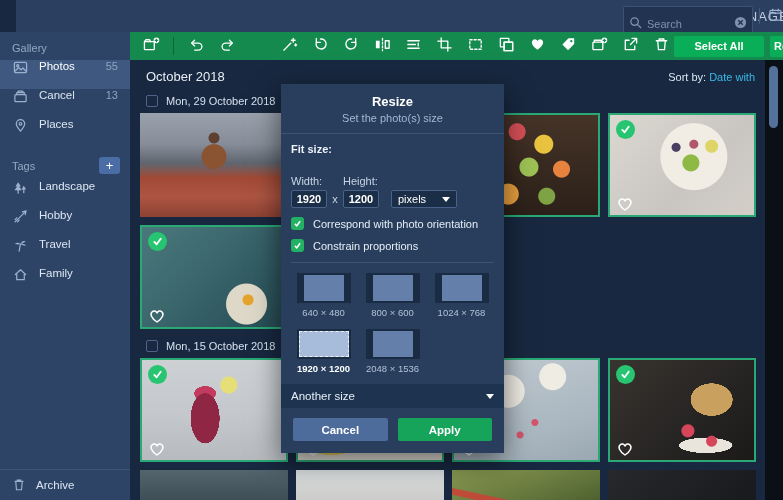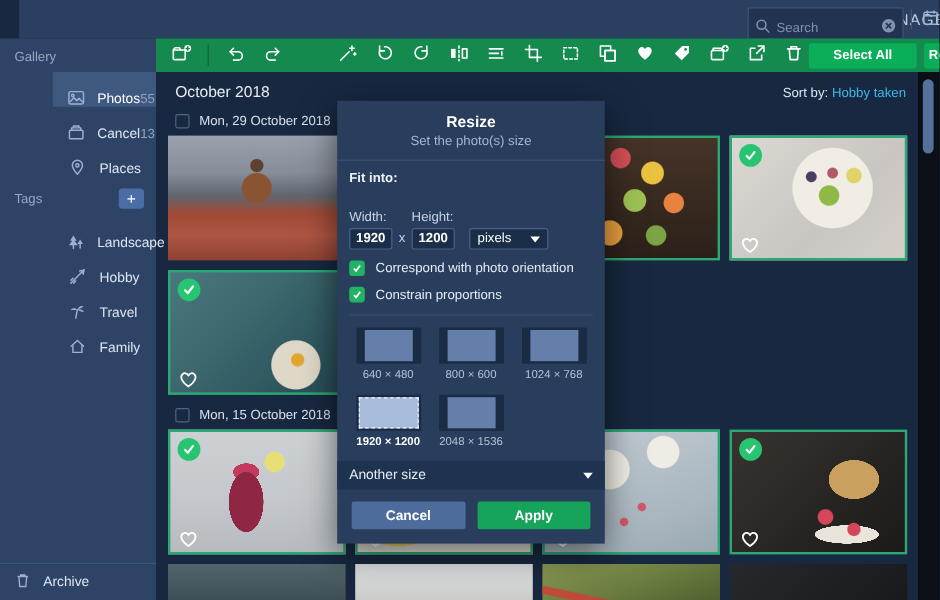--- a/index.html
+++ b/index.html
@@ -15,21 +15,21 @@
   .logo b { color:#ffffff; font-weight:bold; }
   .search-box { position:absolute; right:46px; top:6px; width:130px; height:36px; background:#213350; border:1px solid #3c5375; border-radius:2px; display:flex; align-items:center; padding:0 5px; }
   .search-box input { flex:1; min-width:0; background:transparent; border:none; outline:none; color:#cdd8e6; font-size:11px; font-family:"Liberation Sans",sans-serif; margin:0 5px; }
   .search-box input::placeholder { color:#7e92ad; }
   .tb-vsep { position:absolute; right:39px; top:8px; width:1px; height:16px; background:#44597b; }
   .calendar-btn { position:absolute; right:14px; top:6px; width:20px; height:20px; background:transparent; border:none; cursor:pointer; display:flex; align-items:center; justify-content:center; }
   
   .sidebar { position:absolute; top:32px; left:0; width:130px; height:468px; background:#2d4466; }
   .side-header { display:flex; align-items:center; padding:10px 10px 6px 12px; font-size:11px; color:#96a8c3; }
   .side-header .plus-btn { margin-left:auto; width:21px; height:17px; background:#4a6da6; border:none; border-radius:3px; color:#fff; font-size:13px; line-height:15px; cursor:pointer; }
-  .side-item { display:flex; align-items:flex-end; height:29px; padding-left:12px; font-size:11.5px; color:#dde6f2; cursor:pointer;margin-left:44px; }
+  .side-item { display:flex; align-items:flex-start; height:29px; padding-left:12px; font-size:11.5px; color:#dde6f2; cursor:pointer; }
   .side-item.selected { background:#3e587f; color:#ffffff; }
   .side-item .s-icon { width:17px; display:flex; justify-content:center; }
   .side-item .s-label { margin-left:10px; }
   .side-item .s-count { margin-left:auto; margin-right:12px; font-size:11px; color:#8ea3c2; }
   .archive-row { position:absolute; bottom:0; left:0; width:130px; height:31px; border-top:1px solid #3c5478; display:flex; align-items:center; padding-left:12px; font-size:11.5px; color:#dde6f2; cursor:pointer; }
   .archive-row .s-label { margin-left:10px; }
   
   .toolbar { position:absolute; top:32px; left:130px; width:653px; height:28px; background:#148a4e; display:flex; align-items:center; padding-left:8px; }
   .tb-icon { width:26px; height:26px; background:transparent; border:none; display:flex; align-items:center; justify-content:center; cursor:pointer; }
   .tb-sep { width:1px; height:18px; background:rgba(0,0,0,.28); margin:0 4px; }
@@ -382,21 +382,21 @@
       <button class="tb-btn">Select All</button>
       <button class="tb-btn">Reset Selection</button>
     </div>
   </div>
 
   <main class="content">
     <div class="month-row">
       <span class="month-title">October 2018</span>
       <span class="sort-area">
         <span>Sort by:</span>
-        <span class="sort-link">Hobby taken</span>
+        <span class="sort-link">Date with</span>
       </span>
     </div>
     <div id="groups">
         <div class="group-header">
           <span class="gh-checkbox"></span>
           <span class="gh-label">Mon, 29 October 2018</span>
         </div>
         <div class="photo-grid">
           <div class="photo sk-woman-crossing-street"></div>
           <div class="photo sk-covered-by-dialog-1"></div>
@@ -488,21 +488,21 @@
   <div class="scrollbar">
     <div class="scroll-thumb"></div>
   </div>
 
   <section class="dialog">
     <div class="dlg-header">
       <div class="dlg-title">Resize</div>
       <div class="dlg-subtitle">Set the photo(s) size</div>
     </div>
     <div class="dlg-body">
-      <div class="fit-label">Fit into:</div>
+      <div class="fit-label">Fit size:</div>
       <div class="dim-grid">
         <span class="dim-label" style="grid-column:1">Width:</span>
         <span></span>
         <span class="dim-label" style="grid-column:3/6">Height:</span>
         <input class="dim-input" style="grid-column: 1;" value="1920">
         <span class="dim-x">x</span>
         <input class="dim-input" style="grid-column: 3;" value="1200">
         <span></span>
         <div class="unit-select">
           <span>pixels</span>

